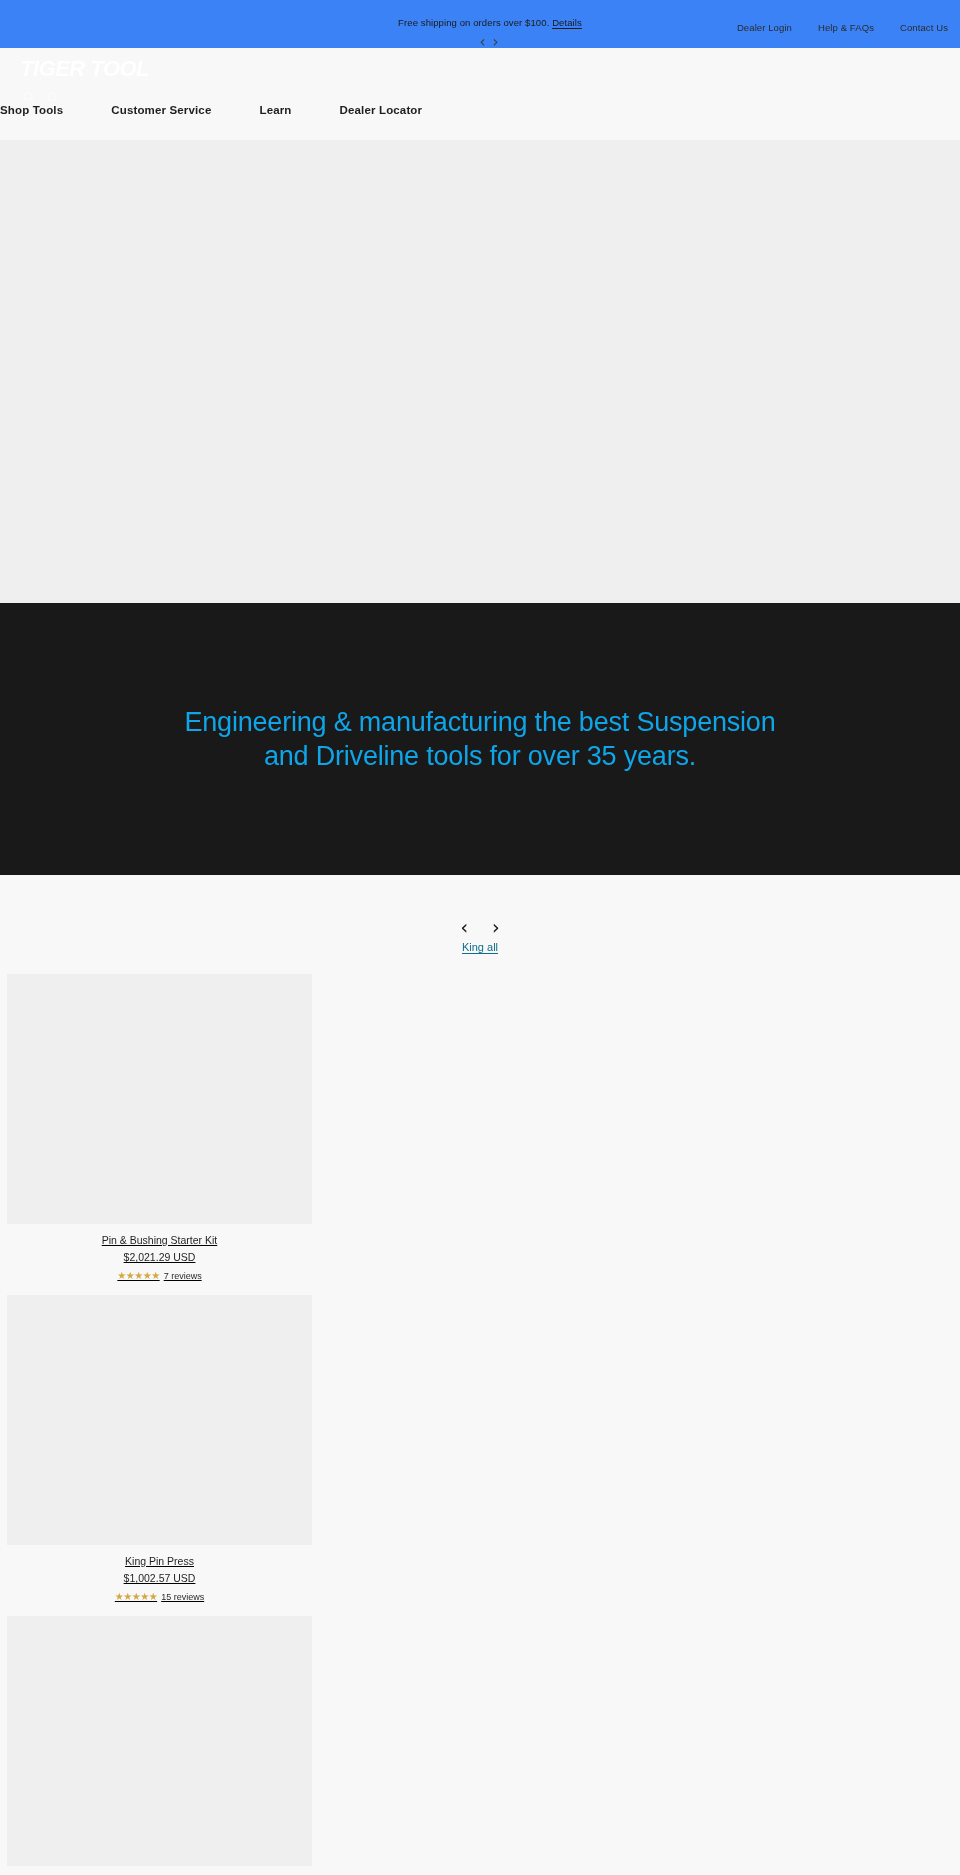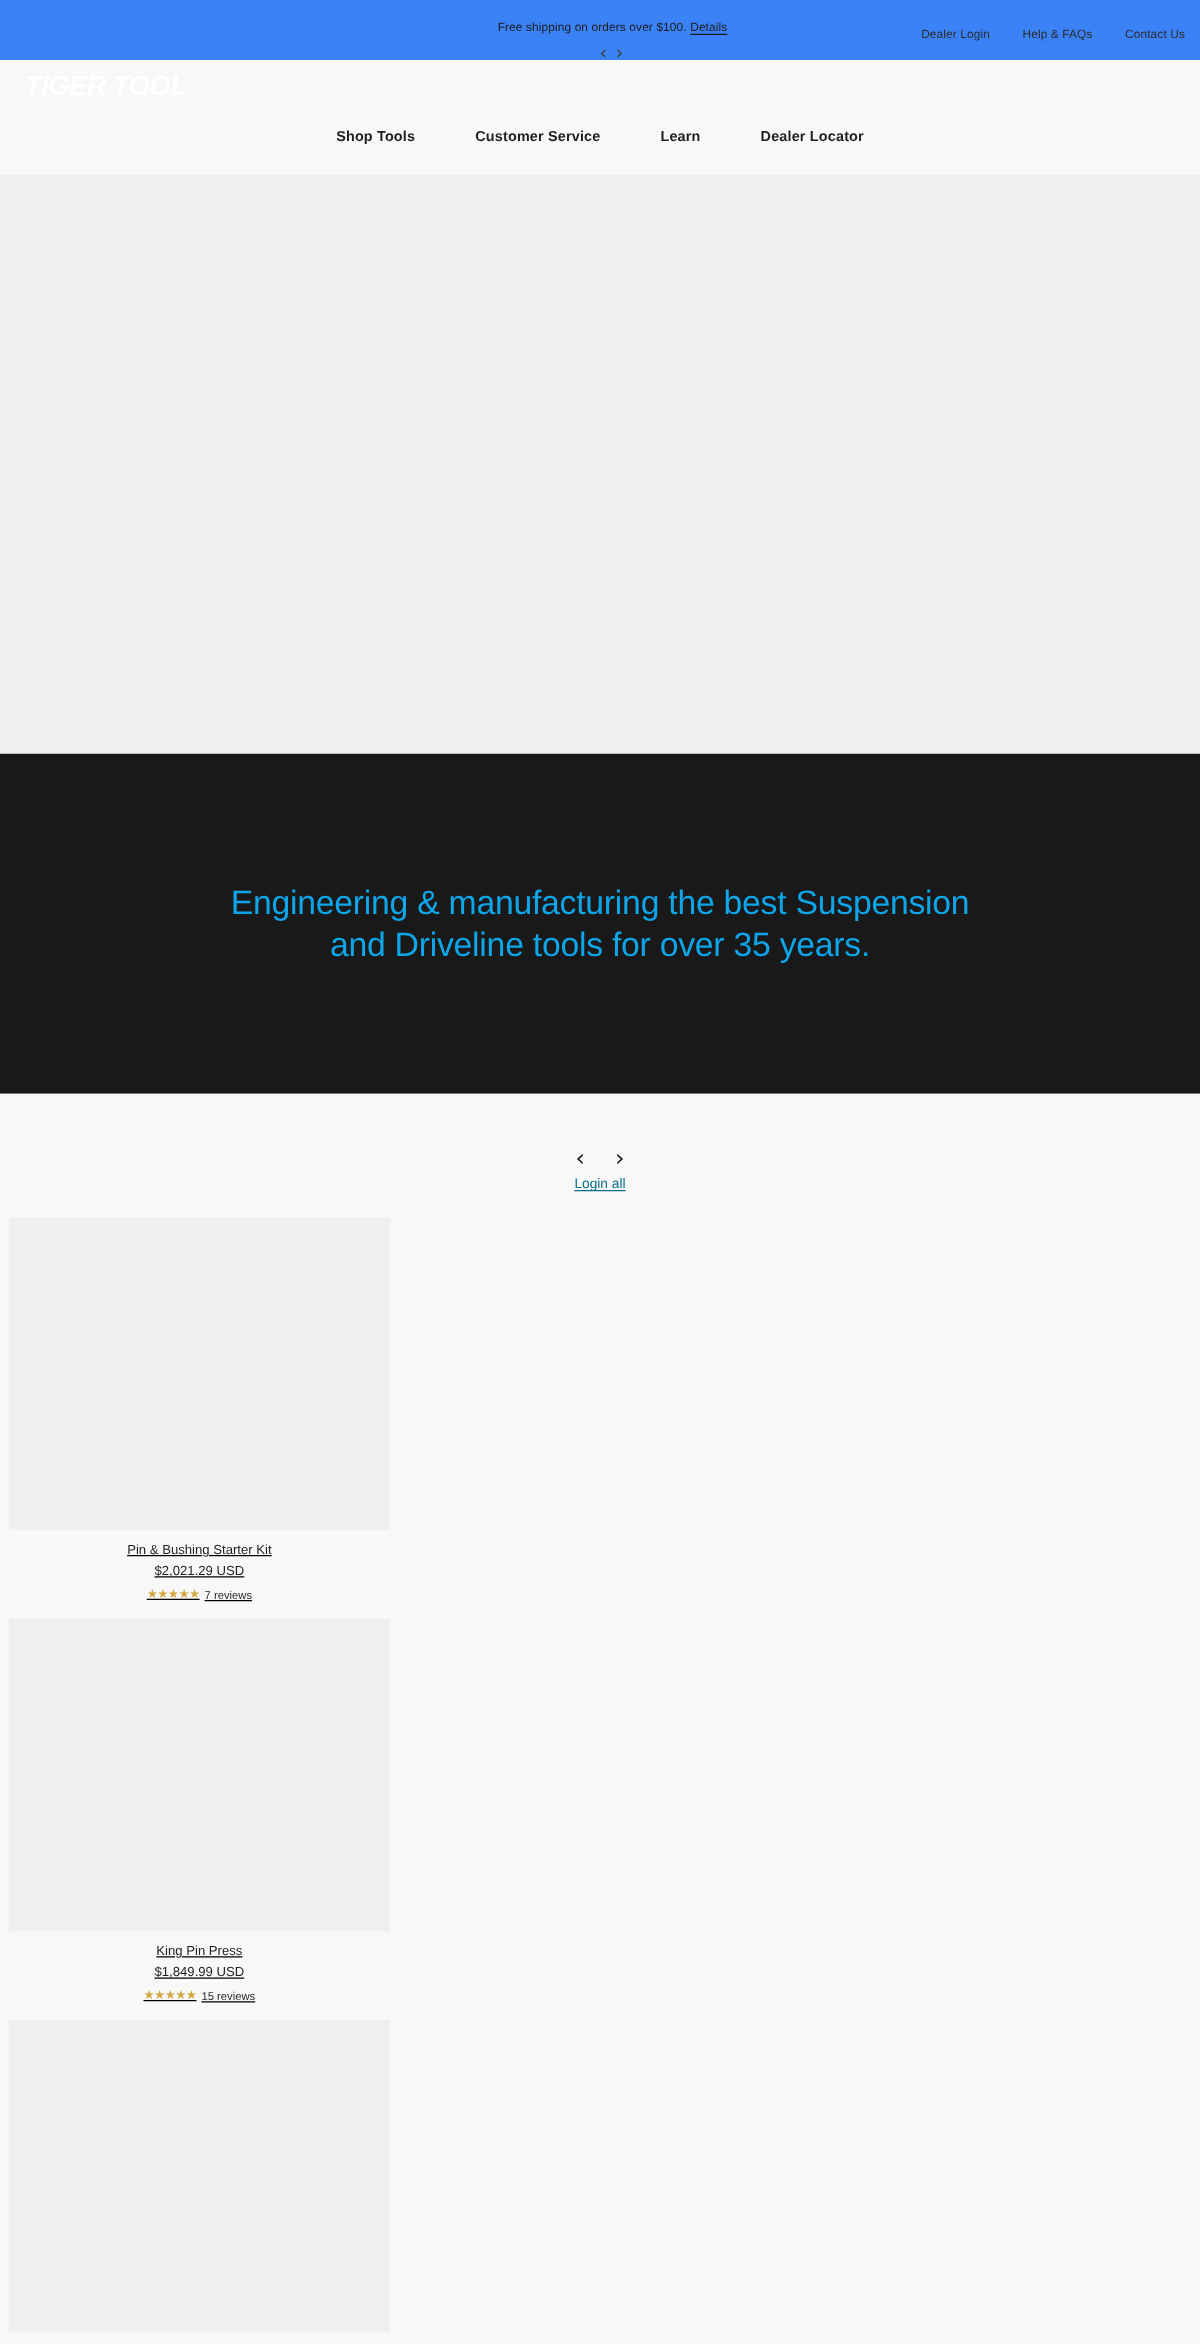--- a/index.html
+++ b/index.html
@@ -93,21 +93,21 @@
     width: 13px; height: 13px;
     color: #ffffff;
   }
   .header-icons svg { display:block; }
 
   .main-nav {
     position: absolute;
     left: 0; right: 0;
     top: 56px;
     display: flex;
-    justify-content: center;
+    justify-content: flex-start;
     gap: 48px;
   }
   .main-nav a {
     font-size: 11.5px;
     font-weight: 700;
     color: #1f1f1f;
     text-decoration: none;
     letter-spacing: .15px;
   }
 
@@ -268,41 +268,41 @@
 
 <section class="statement">
   <h2>Engineering &amp; manufacturing the best Suspension and Driveline tools for over 35 years.</h2>
 </section>
 
 <section class="bestsellers">
   <div class="bs-headrow">
     <span class="bs-arrow">‹</span>
     <span class="bs-arrow">›</span>
   </div>
-  <a class="bs-viewall" href="#">Login all</a>
+  <a class="bs-viewall" href="#">King all</a>
 
   <div class="product-list">
 
     <div class="product-card">
       <div class="product-thumb"></div>
       <div class="product-info">
         <div class="product-title">Pin &amp; Bushing Starter Kit</div>
         <div class="product-price">$2,021.29 USD</div>
         <div class="rating-row">
           <span class="stars">★★★★★</span>
           <span class="review-count">7 reviews</span>
         </div>
       </div>
     </div>
 
     <div class="product-card">
       <div class="product-thumb"></div>
       <div class="product-info">
         <div class="product-title">King Pin Press</div>
-        <div class="product-price">$1,849.99 USD</div>
+        <div class="product-price">$1,002.57 USD</div>
         <div class="rating-row">
           <span class="stars">★★★★★</span>
           <span class="review-count">15 reviews</span>
         </div>
       </div>
     </div>
 
     <div class="product-card">
       <div class="product-thumb"></div>
     </div>

